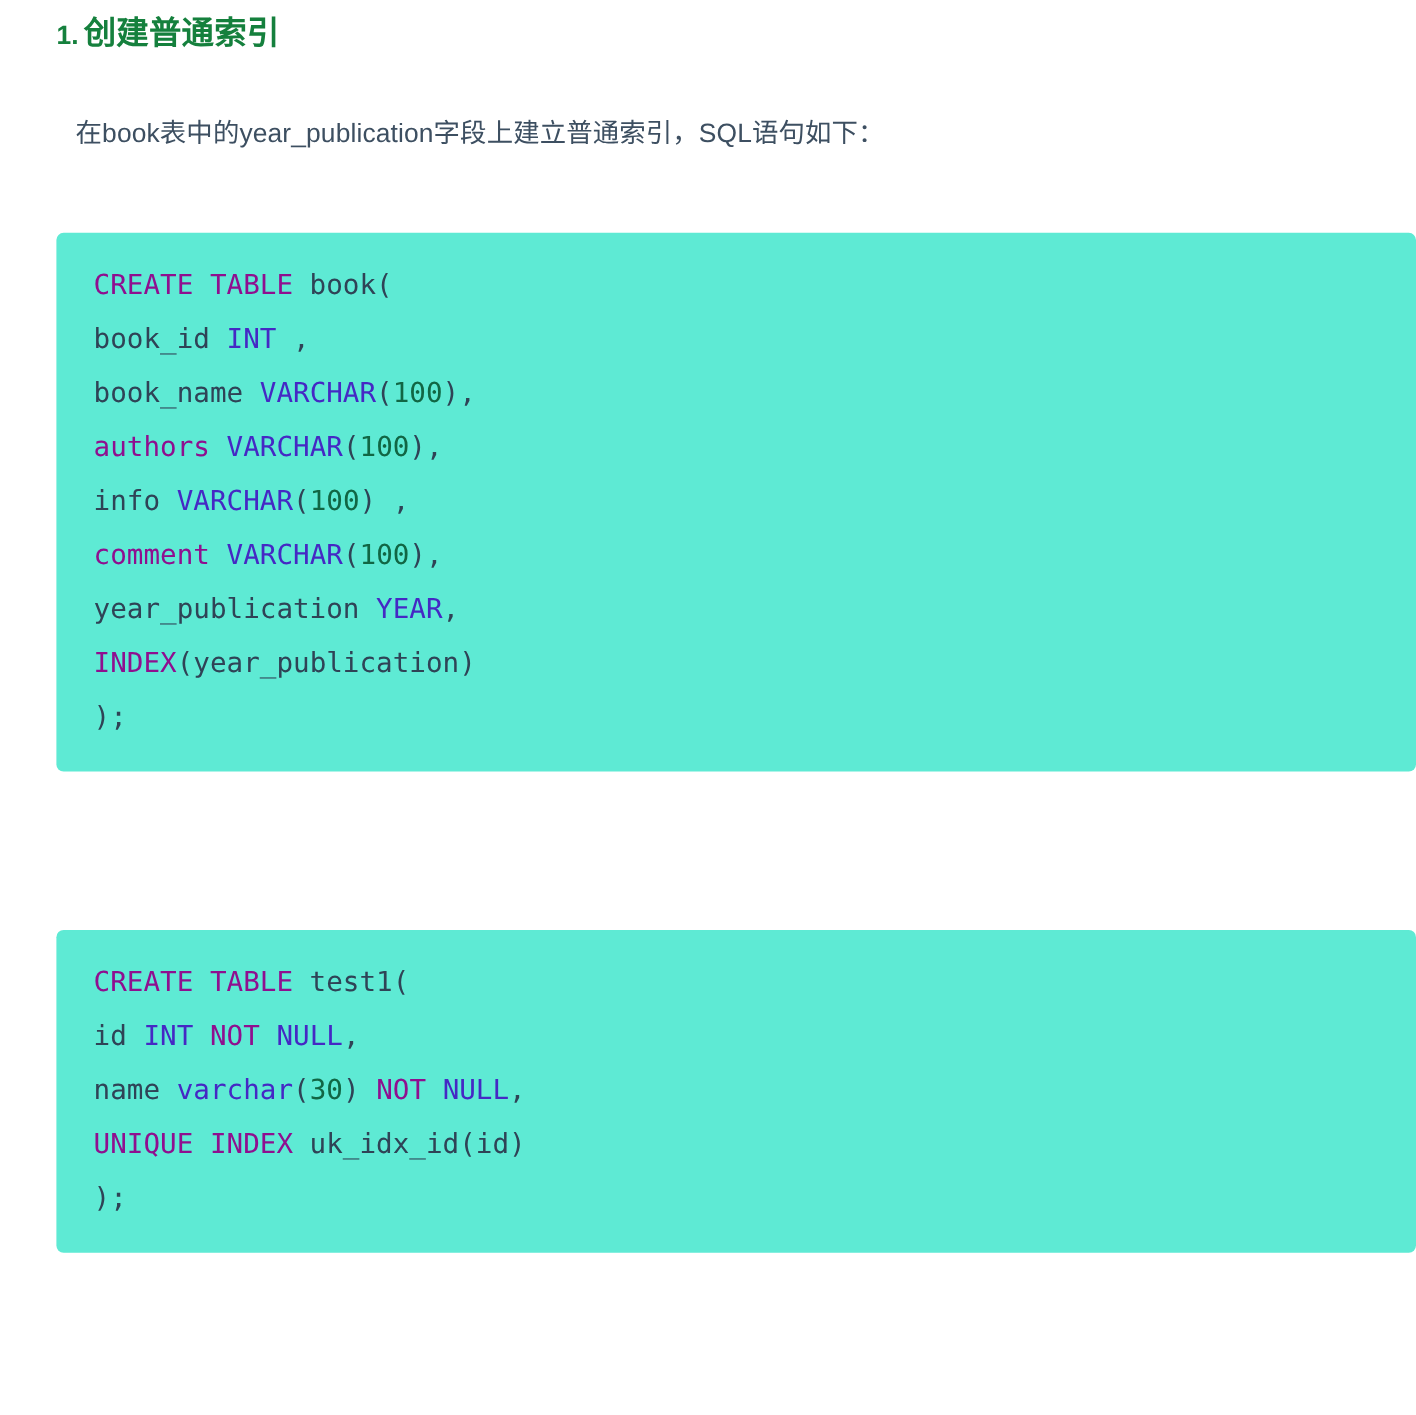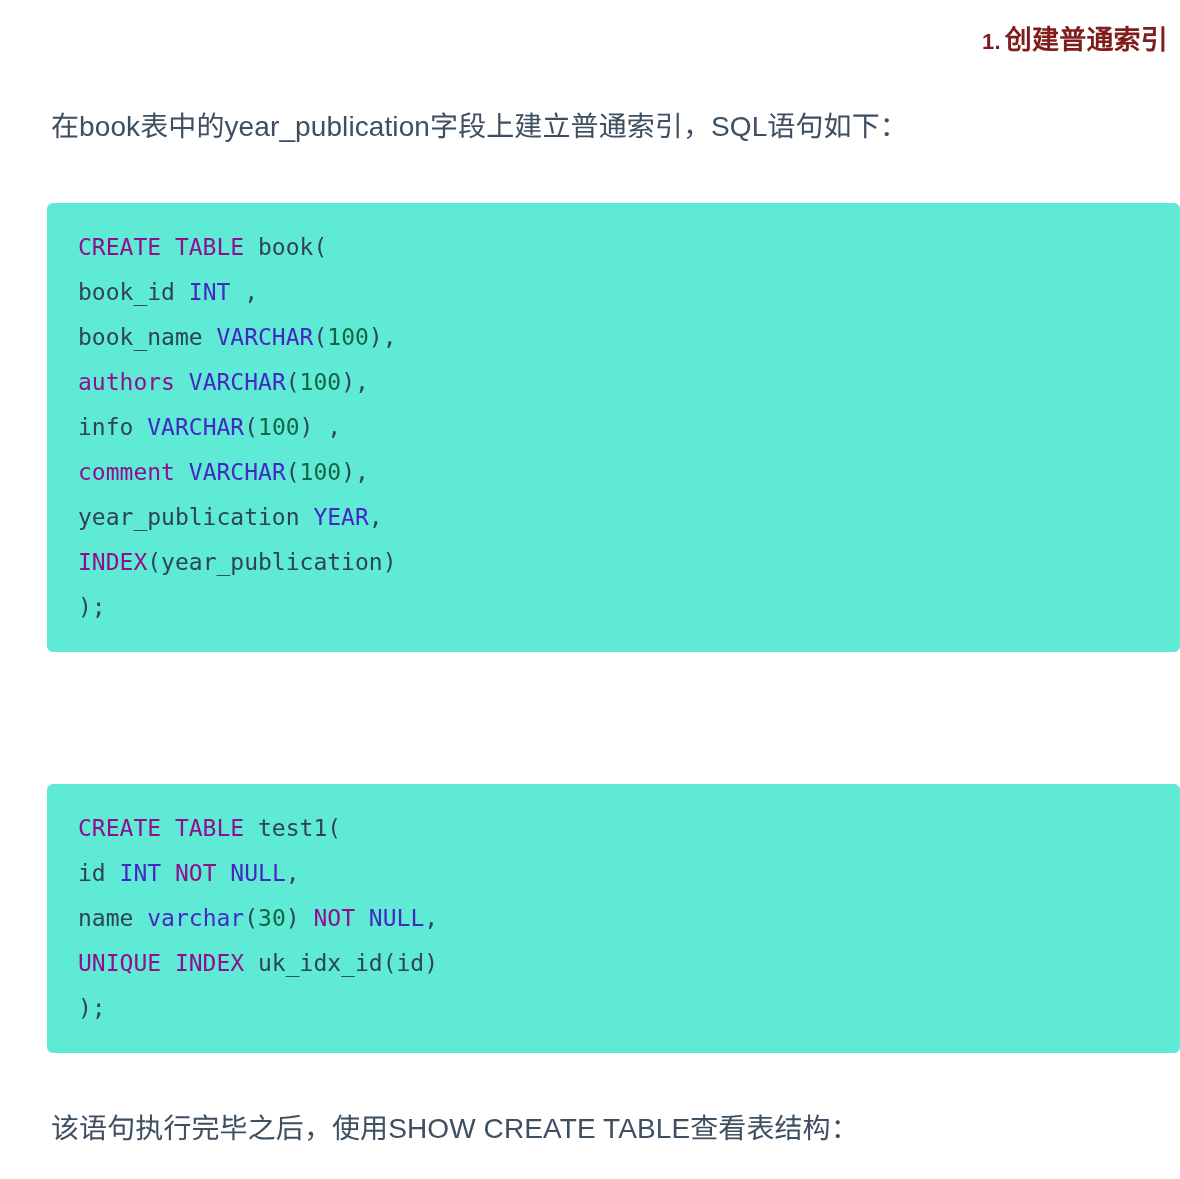--- a/index.html
+++ b/index.html
@@ -20,42 +20,41 @@
 
   .page {
     position: relative;
     width: 1180px;
     padding-left: 47px;
     box-sizing: border-box;
   }
 
   
   .heading {
-    margin: 12px;
+    margin: 0;
     padding: 0;
     font-size: 27px;
     font-weight: bold;
-    color: #7f1d1d;
+    color: #15803d;
     letter-spacing: 0.2px;
     line-height: 1.25;
     white-space: nowrap;
-    text-align: right;
   }
   .heading .hnum {
     font-size: 22px;
     font-weight: bold;
     margin-right: 4px;
   }
   .heading-1 { padding-top: 12px; }
   .heading-2 { padding-top: 0; }
 
   
   .para {
-    margin: 4px;
-    font-size: 28px;
+    margin: 16px;
+    font-size: 22px;
     line-height: 1.35;
     color: #3d4f61;
     font-weight: 400;
     letter-spacing: 0.1px;
     white-space: nowrap;
   }
 
   
   .codeblock {
     background: #5eead4;
@@ -109,17 +108,16 @@
 
   <div class="sp-d"></div>
 
 
   <div class="sp-e"></div>
 
   <pre class="codeblock"><span class="line"><span class="kw">CREATE TABLE</span><span class="pl"> test1(</span></span><span class="line"><span class="pl">id </span><span class="typ">INT</span><span class="pl"> </span><span class="kw">NOT</span><span class="pl"> </span><span class="typ">NULL</span><span class="pl">,</span></span><span class="line"><span class="pl">name </span><span class="typ">varchar</span><span class="pl">(</span><span class="num">30</span><span class="pl">) </span><span class="kw">NOT</span><span class="pl"> </span><span class="typ">NULL</span><span class="pl">,</span></span><span class="line"><span class="kw">UNIQUE INDEX</span><span class="pl"> uk_idx_id(id)</span></span><span class="line"><span class="pl">);</span></span></pre>
 
   <div class="sp-f"></div>
 
-  <p class="para">该语句执行完毕之后，使用SHOW CREATE TABLE查看表结构：</p>
 
   <div class="sp-g"></div>
 
 </div>
 
 </body></html>

